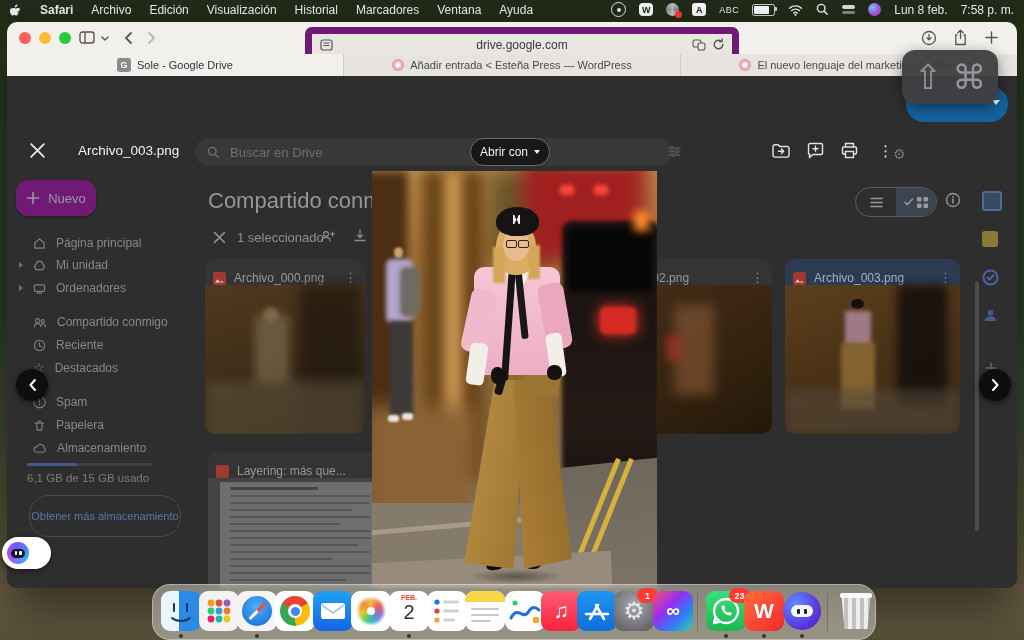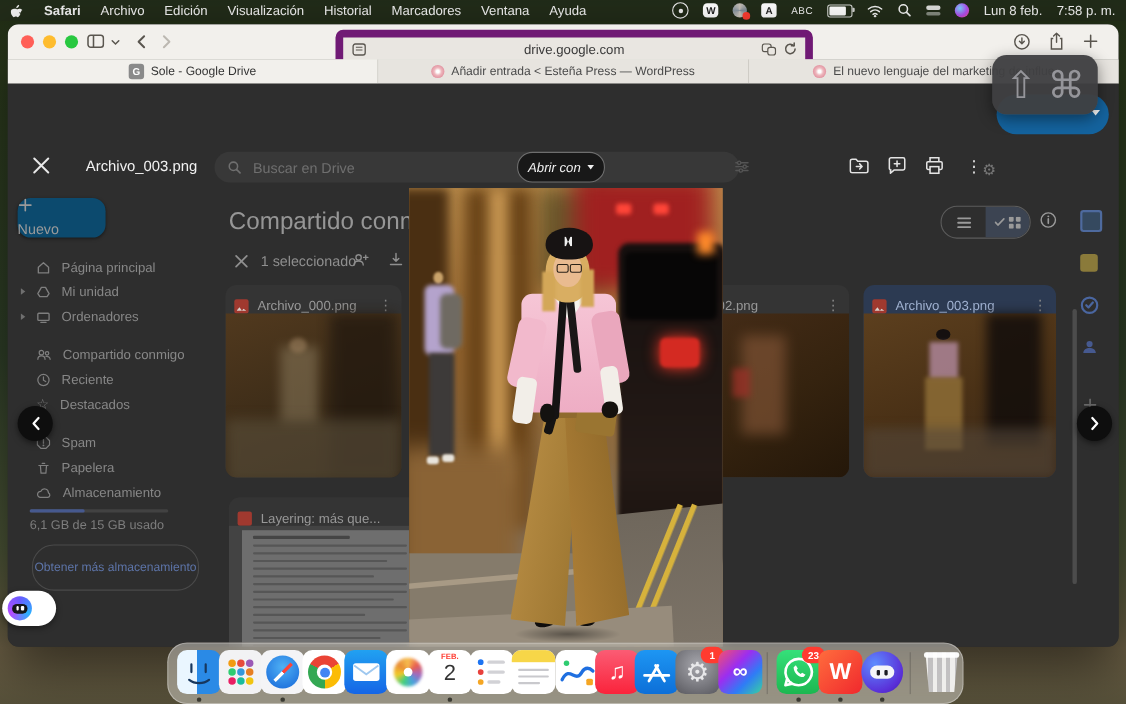--- a/index.html
+++ b/index.html
@@ -43,40 +43,40 @@
   .tab{flex:1;display:flex;align-items:center;justify-content:center;gap:6px;font-size:11px;color:#4a4a4a;
        border-right:1px solid #cfccc6;background:#e7e4df;overflow:hidden;white-space:nowrap;}
   .tab.active{background:#f2f0ec;color:#333;}
   .fav-g{width:14px;height:14px;border-radius:3px;background:#8a8a8a;color:#fff;font-size:9px;font-weight:bold;display:flex;align-items:center;justify-content:center;flex:none;}
   .fav-flower{width:12px;height:12px;border-radius:50%;background:radial-gradient(circle at 50% 50%,#fff 15%,#eeb7bd 40%,#e08f9e 75%);flex:none;}
   
   #content{left:0;top:54px;width:1010px;height:512px;background:#2e2e2e;}
   .dimtxt{color:#8f8f8f;}
   .side-item{position:absolute;display:flex;align-items:center;gap:10px;font-size:12px;color:#878787;}
   .side-caret{width:0;height:0;border-left:4px solid #6f6f6f;border-top:3.5px solid transparent;border-bottom:3.5px solid transparent;}
-  #newbtn{left:9px;top:104px;width:80px;height:36px;border-radius:12px;background:#0c4a6e;display:flex;justify-content:center;gap:8px;color:#9a9a9a;font-size:13px;box-shadow:0 1px 3px rgba(0,0,0,.4);flex-direction:column;}
+  #newbtn{left:9px;top:104px;width:80px;height:36px;border-radius:12px;background:#701a75;display:flex;align-items:center;justify-content:center;gap:8px;color:#9a9a9a;font-size:13px;box-shadow:0 1px 3px rgba(0,0,0,.4);}
   #storagebar{left:20px;top:387px;width:126px;height:3px;background:#424242;border-radius:2px;}
   #storagebar>i{display:block;width:40%;height:3px;background:#46598f;border-radius:2px;}
   #getmore{left:22px;top:419px;width:150px;height:40px;border:1px solid #4a4a4a;border-radius:20px;color:#5d74a8;font-size:11px;display:flex;align-items:center;justify-content:center;text-align:center;line-height:1.3;}
   .card{position:absolute;border-radius:10px;overflow:hidden;background:#343434;}
   .card-h{height:26px;display:flex;align-items:flex-end;gap:8px;padding:0 8px;font-size:12px;color:#989898;}
   .fthumb{position:absolute;left:0;top:26px;right:0;bottom:0;}
   .picico{width:13px;height:13px;border-radius:2px;background:#a0392f;position:relative;flex:none;}
   .picico:after{content:"";position:absolute;left:2px;right:2px;bottom:2.5px;height:4px;background:#d9d0cc;clip-path:polygon(0 100%,30% 20%,55% 100%,70% 55%,100% 100%);}
   .pdfico{width:13px;height:13px;border-radius:2px;background:#a0392f;flex:none;}
   .dots3{margin-left:auto;color:#8a8a8a;font-size:13px;}
   .docline{height:2px;background:#565656;margin:5px 10px 0 10px;border-radius:1px;}
   .docline.b{height:3px;background:#454545;}
   
   #viewtoggle{left:848px;top:111px;width:80px;height:28px;border:1px solid #5c5c5c;border-radius:16px;display:flex;overflow:hidden;}
   #viewtoggle .half{flex:1;display:flex;align-items:center;justify-content:center;gap:3px;color:#9a9a9a;}
   #viewtoggle .half.sel{background:#3c4452;}
   
   .navcirc{width:32px;height:32px;border-radius:50%;background:#0e0e0e;display:flex;align-items:center;justify-content:center;color:#fff;box-shadow:0 2px 6px rgba(0,0,0,.5);}
-  #openwith{left:463px;top:62px;width:78px;height:26px;background:#181818;border:1px solid #6e6e6e;border-radius:14px;display:flex;align-items:center;justify-content:center;gap:6px;color:#f0f0f0;font-size:12px;font-style:italic;}
+  #openwith{left:463px;top:62px;width:78px;height:26px;background:#181818;border:1px solid #6e6e6e;border-radius:14px;display:flex;align-items:center;justify-content:center;gap:6px;color:#f0f0f0;font-size:12px;}
   .caret-dn{width:0;height:0;border-top:4px solid #f0f0f0;border-left:3.5px solid transparent;border-right:3.5px solid transparent;}
   
   #photo{left:365px;top:95px;width:285px;height:428px;overflow:hidden;background:#9a7646;}
   #photo div{position:absolute;}
   
   #sharebtn{left:906px;top:86px;width:102px;height:36px;background:#14639e;border-radius:18px;}
   #sharebtn .caret{position:absolute;right:8px;top:14px;width:0;height:0;border-top:5px solid #fff;border-left:4px solid transparent;border-right:4px solid transparent;}
   #hud{left:902px;top:50px;width:96px;height:54px;background:rgba(64,64,66,.96);border-radius:13px;display:flex;align-items:center;justify-content:center;gap:10px;color:#95959a;font-size:34px;box-shadow:0 4px 14px rgba(0,0,0,.45);}
   
   #assist{left:2px;top:537px;width:44px;height:32px;background:#fff;border-radius:16px;display:flex;align-items:center;padding-left:5px;box-shadow:0 2px 6px rgba(0,0,0,.4);}

